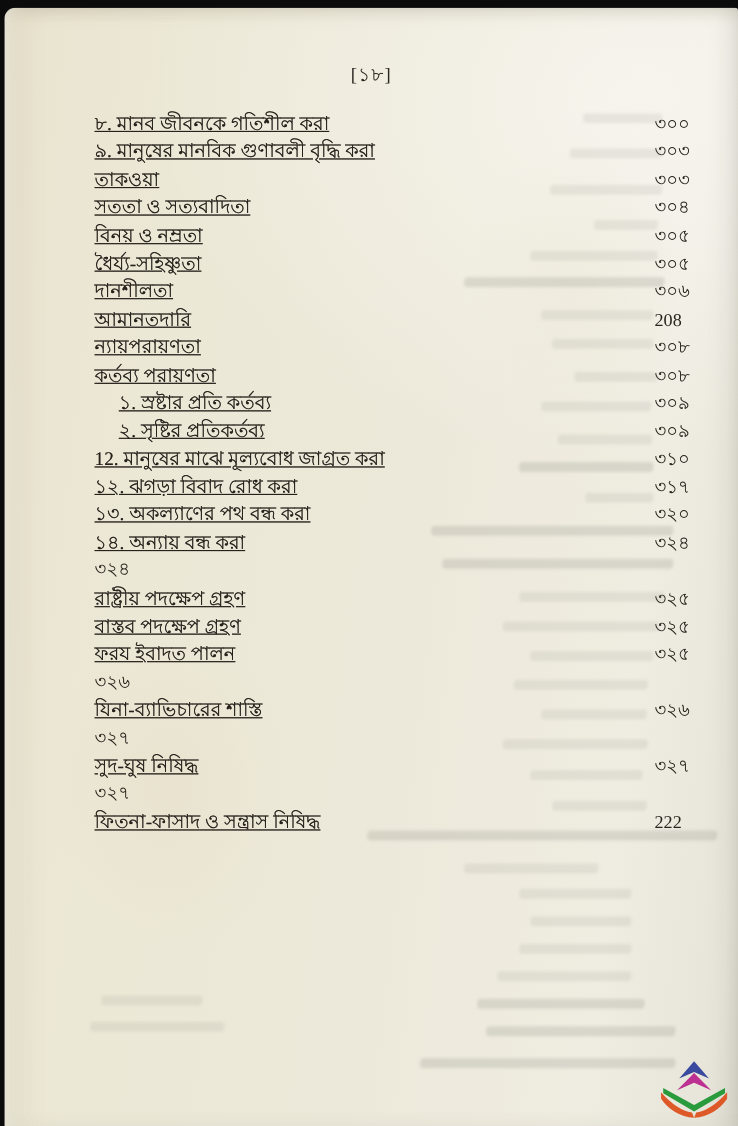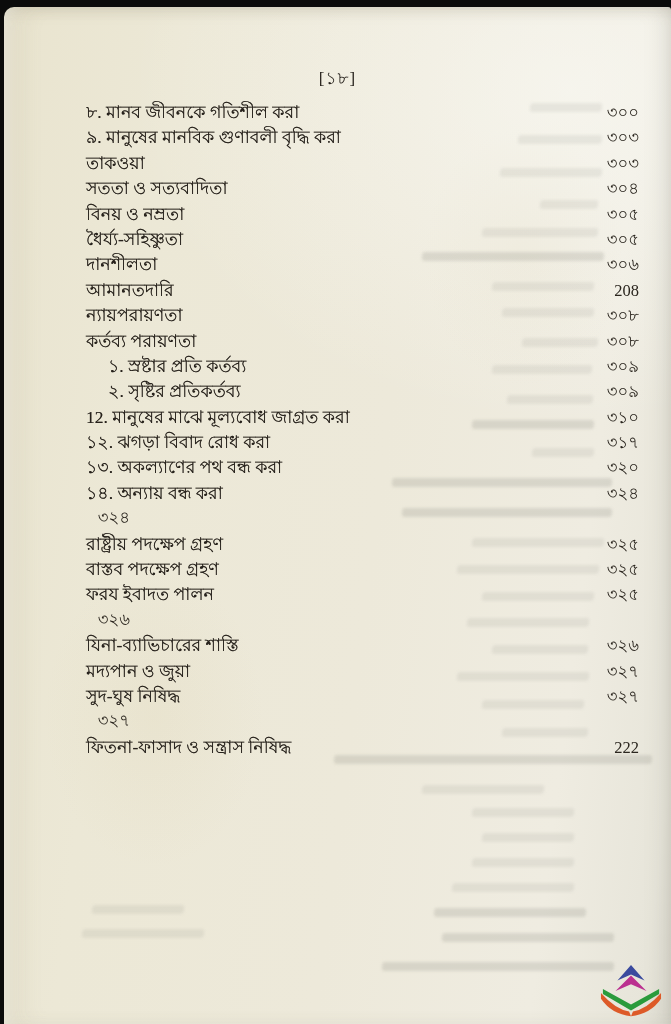--- a/index.html
+++ b/index.html
@@ -17,30 +17,30 @@
     box-shadow:
       inset 16px 0 24px -16px rgba(250,250,245,.9),
       inset 26px 0 30px -20px rgba(150,135,95,.28),
       inset -14px 0 26px -14px rgba(125,122,112,.30),
       inset 0 10px 18px -12px rgba(120,110,80,.35);
   }
   .stain{position:absolute;border-radius:50%;pointer-events:none;}
   .stain.a{left:40px;top:560px;width:220px;height:300px;background:radial-gradient(closest-side,rgba(210,195,150,.12),rgba(210,195,150,0));}
   .stain.b{left:420px;top:120px;width:200px;height:260px;background:radial-gradient(closest-side,rgba(215,205,170,.10),rgba(215,205,170,0));}
   .header-pagenum{
-    position:absolute;top:58px;left:0;width:100%;
+    position:absolute;top:48px;left:0;width:100%;
     text-align:center;font-size:17px;color:#2b2620;letter-spacing:1px;
   }
   .toc{position:absolute;top:92px;left:82px;right:32px;}
   .toc-row{
     display:flex;justify-content:space-between;align-items:baseline;
     height:25.4px;font-size:17.5px;color:#26211b;white-space:nowrap;
   }
-  .toc-label{text-shadow:0 0 .4px rgba(38,33,27,.55);}
-  .toc-page{font-size:16.5px;min-width:44px;text-align:right;color:#2a251e;}
+  .toc-label{text-shadow:0 0 .4px rgba(38,33,27,.55);text-decoration:underline;}
+  .toc-page{font-size:16.5px;min-width:44px;color:#2a251e;}
   .toc-row.indent-1 .toc-label{padding-left:22px;}
   .ghost{
     position:absolute;height:9px;border-radius:3px;
     background:rgba(125,123,114,.20);
     filter:blur(1.5px);transform:skewX(-3deg);
     pointer-events:none;
   }
   .ghost.light{background:rgba(130,128,120,.13);}
   .logo{position:absolute;right:9px;bottom:3px;width:62px;height:58px;}
 </style>
@@ -135,21 +135,20 @@
       <span class="toc-page">৩২৫</span>
     </div>
       <div class="toc-row">
       <span class="toc-page">৩২৬</span>
     </div>
       <div class="toc-row">
       <span class="toc-label">যিনা-ব্যাভিচারের শাস্তি</span>
       <span class="toc-page">৩২৬</span>
     </div>
       <div class="toc-row">
-      <span class="toc-label">মদ্যপান ও জুয়া</span>
       <span class="toc-page">৩২৭</span>
     </div>
       <div class="toc-row">
       <span class="toc-label">সুদ-ঘুষ নিষিদ্ধ</span>
       <span class="toc-page">৩২৭</span>
     </div>
       <div class="toc-row">
       <span class="toc-page">৩২৭</span>
     </div>
       <div class="toc-row">

